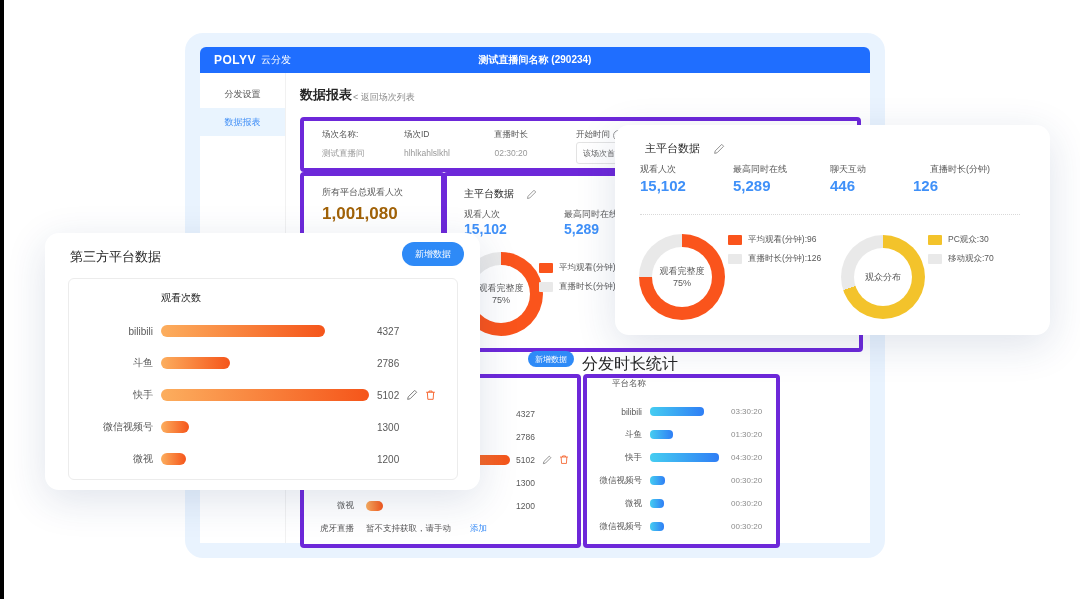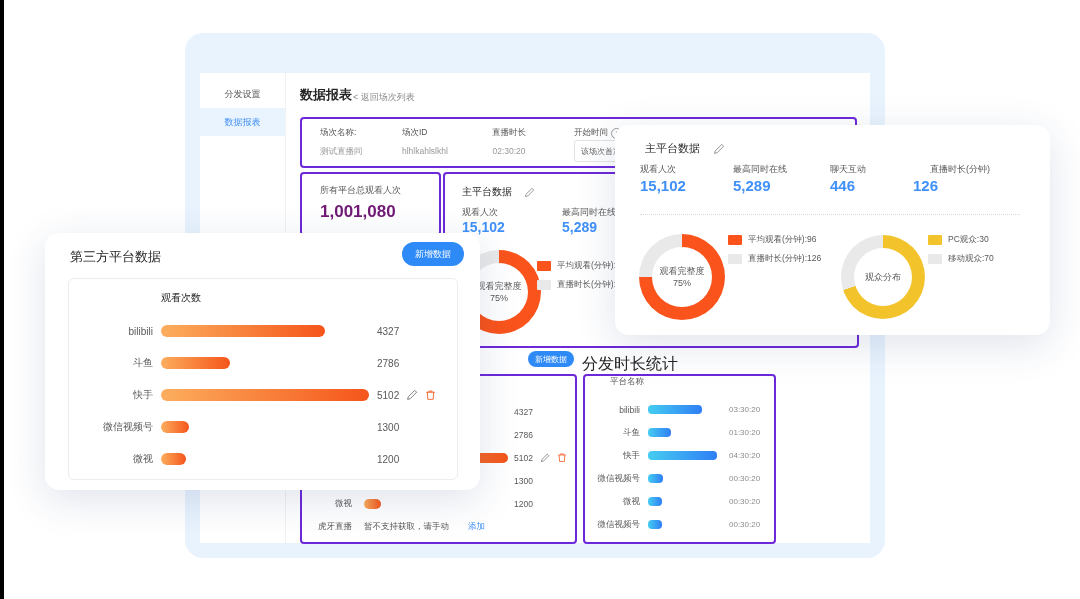--- a/index.html
+++ b/index.html
@@ -21,34 +21,34 @@
 
   .app-body{left:200px;top:73px;width:670px;height:470px;background:#fff;z-index:2;}
   .sidebar{left:200px;top:73px;width:85px;height:470px;background:#fff;border-right:1px solid #f1f1f1;z-index:3;}
   .side-item{position:absolute;left:0;width:85px;height:28px;display:flex;align-items:center;justify-content:center;
     font-size:9px;color:#555;cursor:pointer;}
   .side-item.active{background:#e9f4fe;color:#3f8ef6;}
 
   .page-title{left:300px;top:86px;font-size:13px;font-weight:bold;z-index:3;}
   .back-link{left:353px;top:91px;font-size:9px;color:#8c8c8c;z-index:3;cursor:pointer;}
 
-  .panel{background:#fff;border:2px solid #6d28d9;border-radius:4px;z-index:3;}
+  .panel{background:#fff;border:4px solid #6d28d9;border-radius:4px;z-index:3;}
   .info-card{left:300px;top:117px;width:553px;height:47px;}
   .if{position:absolute;top:8px;}
   .if .lb{font-size:8.5px;color:#555;display:flex;align-items:center;gap:3px;}
   .if .vl{font-size:8.5px;color:#999;margin-top:7px;}
   .info-i{width:9px;height:9px;border:1px solid #9a9a9a;border-radius:50%;display:inline-flex;
     align-items:center;justify-content:center;font-size:7px;color:#9a9a9a;}
   .info-i::after{content:"i";}
   .start-dd{position:absolute;left:272px;top:21px;width:80px;height:20px;border:1px solid #e3e3e3;border-radius:3px;
     background:#fff;font-size:8px;color:#666;display:flex;align-items:center;padding:0 6px;white-space:nowrap;overflow:hidden;}
 
   .total-panel{left:300px;top:172px;width:137px;height:60px;}
   .tp-title{position:absolute;left:18px;top:10px;font-size:9px;color:#595959;}
-  .tp-big{position:absolute;left:18px;top:28px;font-size:17px;font-weight:bold;color:#701a75;}
+  .tp-big{position:absolute;left:18px;top:28px;font-size:17px;font-weight:bold;color:#a16207;}
 
   .mainB{left:443px;top:172px;width:412px;height:172px;}
   .pb-title{position:absolute;left:17px;top:11px;font-size:10px;color:#262626;display:flex;align-items:center;gap:5px;}
   .stat-lb{position:absolute;top:32px;font-size:9px;color:#595959;}
   .stat-vl{position:absolute;top:45px;font-size:14px;font-weight:bold;color:#3f90f8;}
 
   .donut{position:absolute;border-radius:50%;}
   .hole{position:absolute;background:#fff;border-radius:50%;display:flex;flex-direction:column;
     align-items:center;justify-content:center;gap:1px;}
   .hole div{font-size:9px;color:#595959;line-height:11px;}
@@ -115,20 +115,27 @@
 </head>
 <body>
 
 <div class="canvas">
 
   <div class="abs edge"></div>
 
   <div class="abs frame"></div>
   <div class="abs app-body"></div>
 
+  <div class="abs titlebar">
+    <div class="abs logo">
+      <span class="logo-main">POLYV</span>
+      <span class="logo-suffix">云分发</span>
+    </div>
+    <div class="abs win-title">测试直播间名称 (290234)</div>
+  </div>
 
   <div class="abs sidebar">
     <div class="side-item" style="top:7px;">分发设置</div>
     <div class="side-item active" style="top:35px;">数据报表</div>
   </div>
 
   <div class="abs page-title">数据报表</div>
   <div class="abs back-link">&lt; 返回场次列表</div>
 
   <div class="abs panel info-card">

